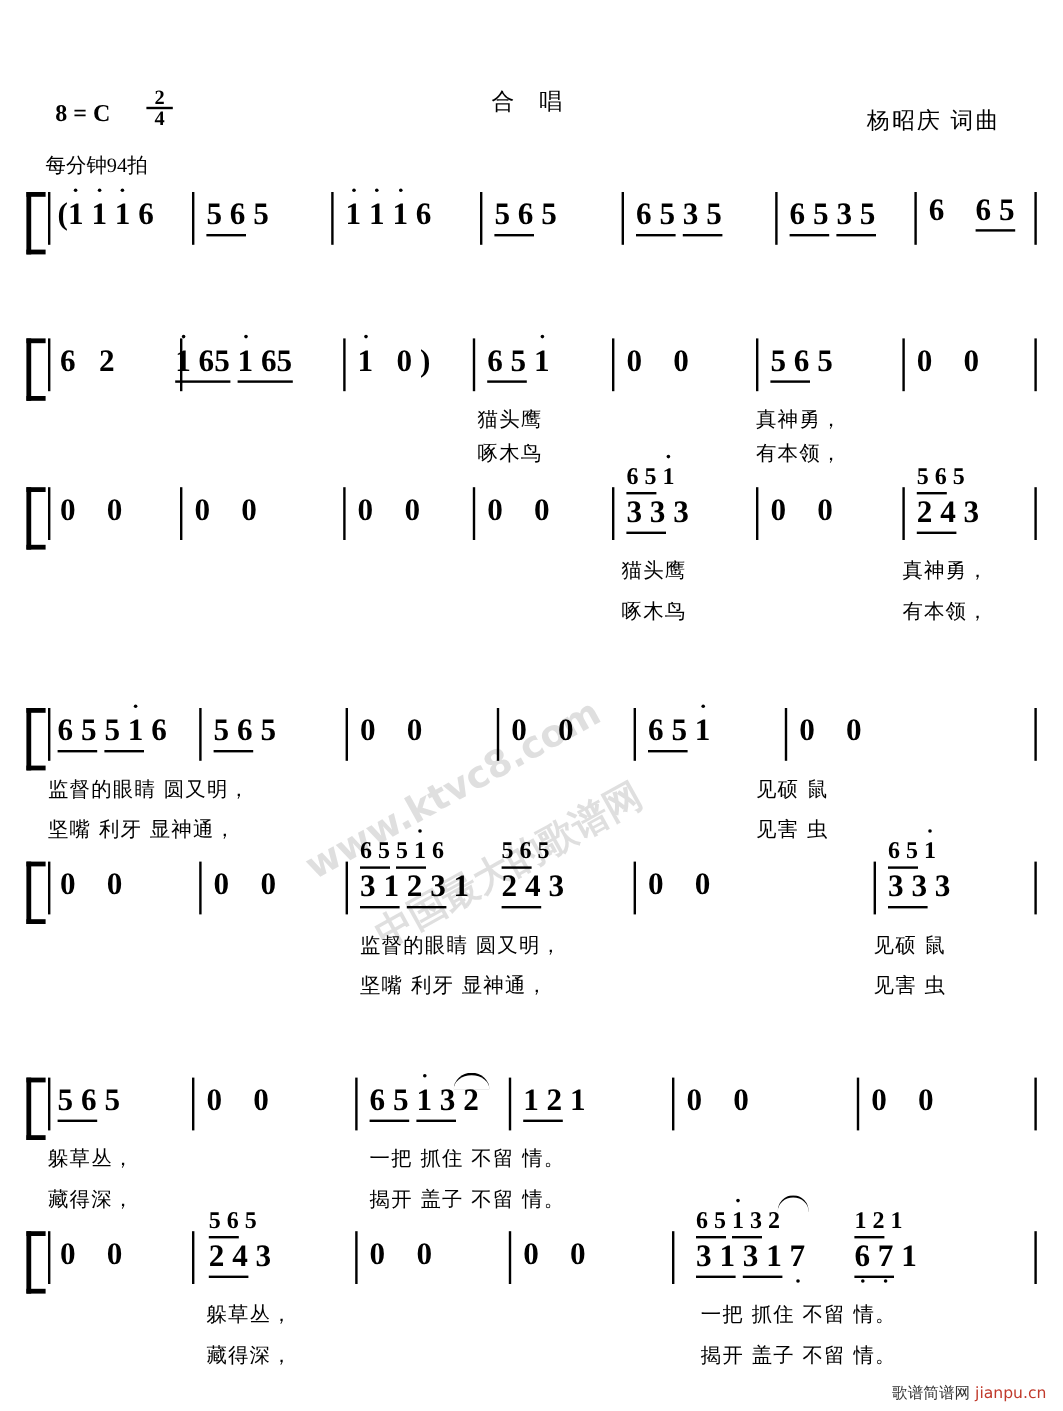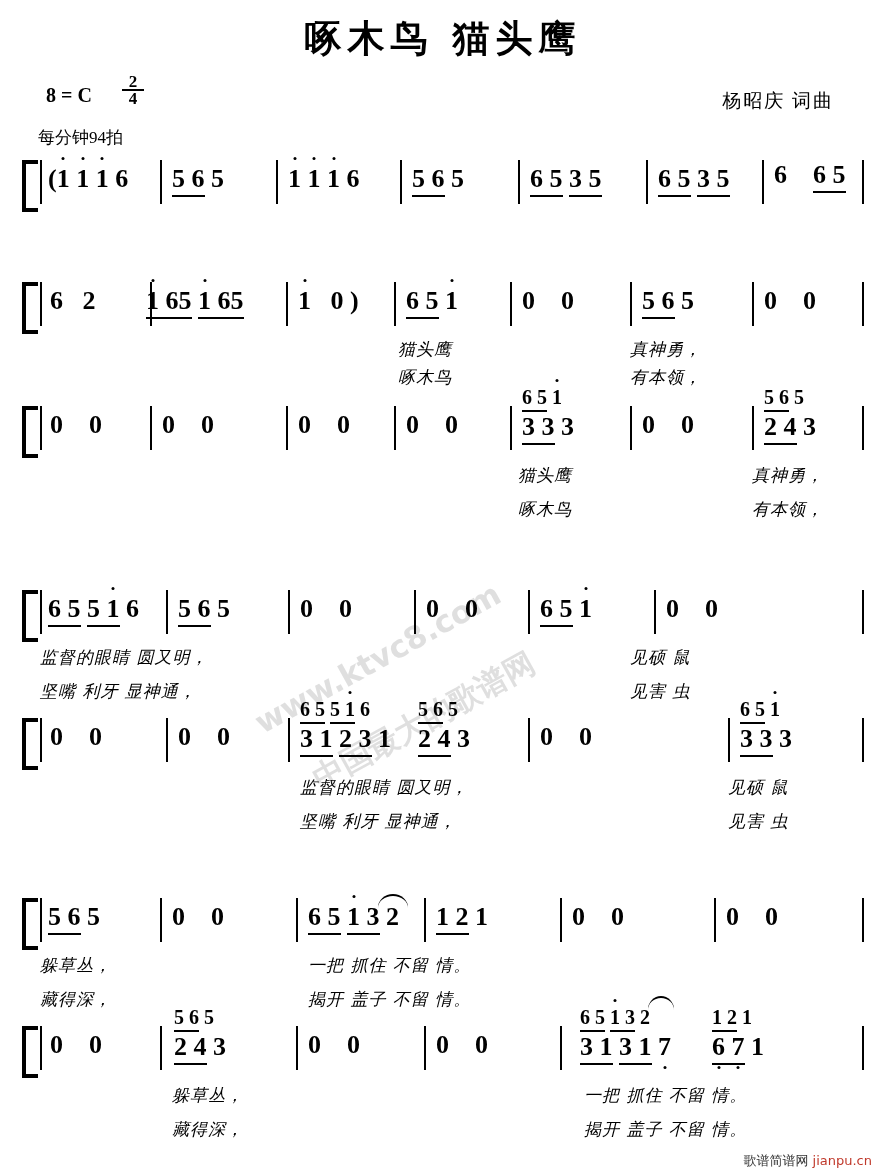--- a/index.html
+++ b/index.html
@@ -91,21 +91,20 @@
     font-size:26px;
     letter-spacing:0px;
     white-space:nowrap;
   }
   .lyr{
     position:absolute;
     font-family:"DejaVu Sans", sans-serif;
     font-size:17px;
     white-space:nowrap;
     letter-spacing:1px;
-    font-style:italic;
   }
   .bar{
     position:absolute;
     width:2px;background:#000;
   }
   .note{position:relative;display:inline-block;}
   .dotup::after{
     content:"";position:absolute;left:50%;top:-7px;
     width:3px;height:3px;border-radius:50%;background:#000;
     transform:translateX(-50%);
@@ -121,21 +120,21 @@
     border-top:2px solid #000;
     border-radius:50%/100% 100% 0 0;
   }
   .underline-grp{display:inline-block;border-bottom:2px solid #000;padding-bottom:1px;}
 </style>
 </head>
 <body>
 
 <div class="sheet">
 
-  <div class="title">啄木鸟 猫头鹰</div>
+  <div class="subtitle">合 唱</div>
   <div class="keysig">8 = C</div>
   <div class="meter">
     <span class="num">2</span>
     <span class="den">4</span>
   </div>
   <div class="tempo">每分钟94拍</div>
   <div class="composer">杨昭庆 词曲</div>
 
   <div class="wm wm1">www.ktvc8.com</div>
   <div class="wm wm2">中国最大的歌谱网</div>

